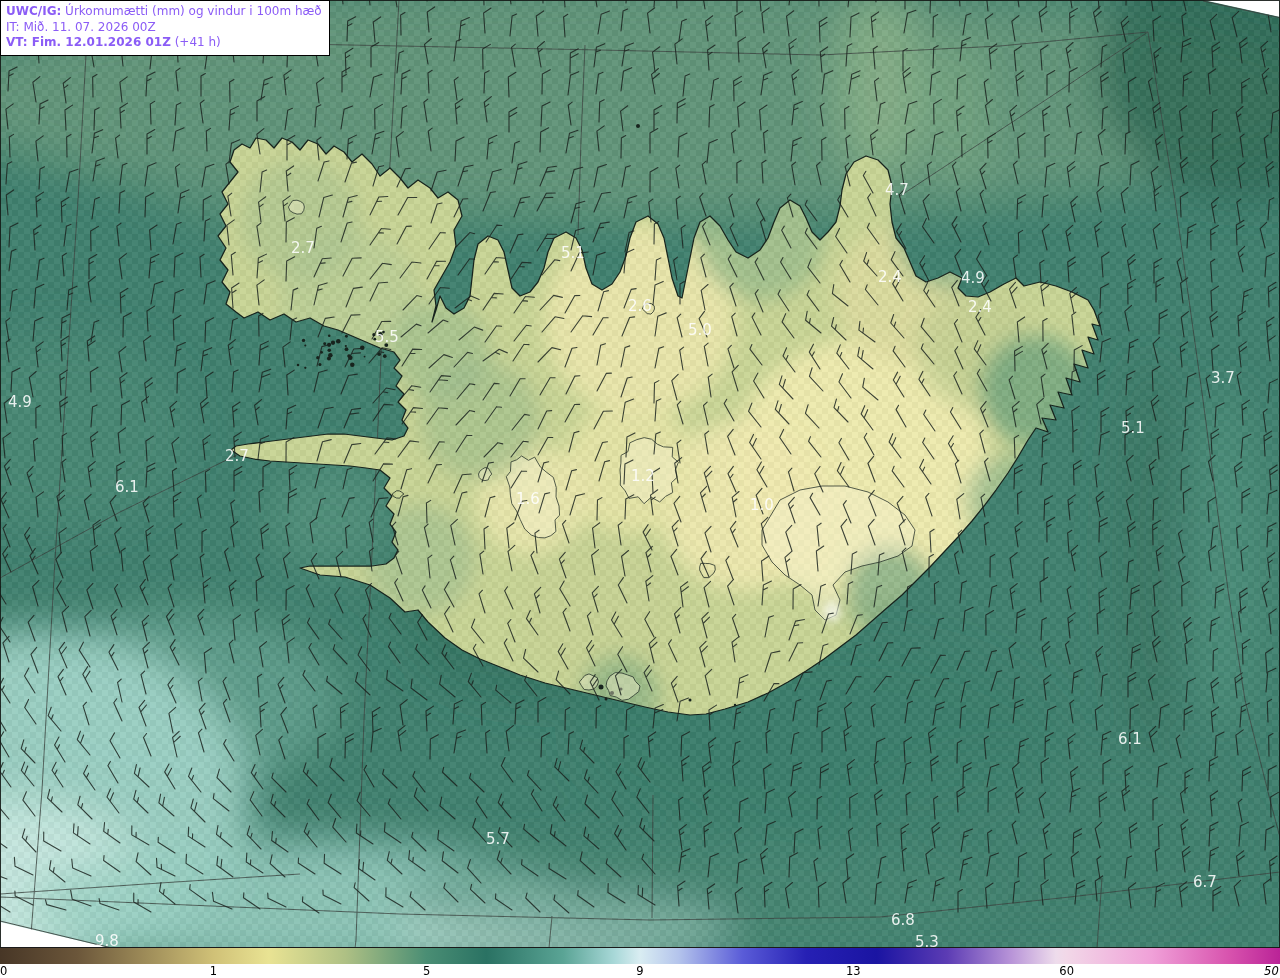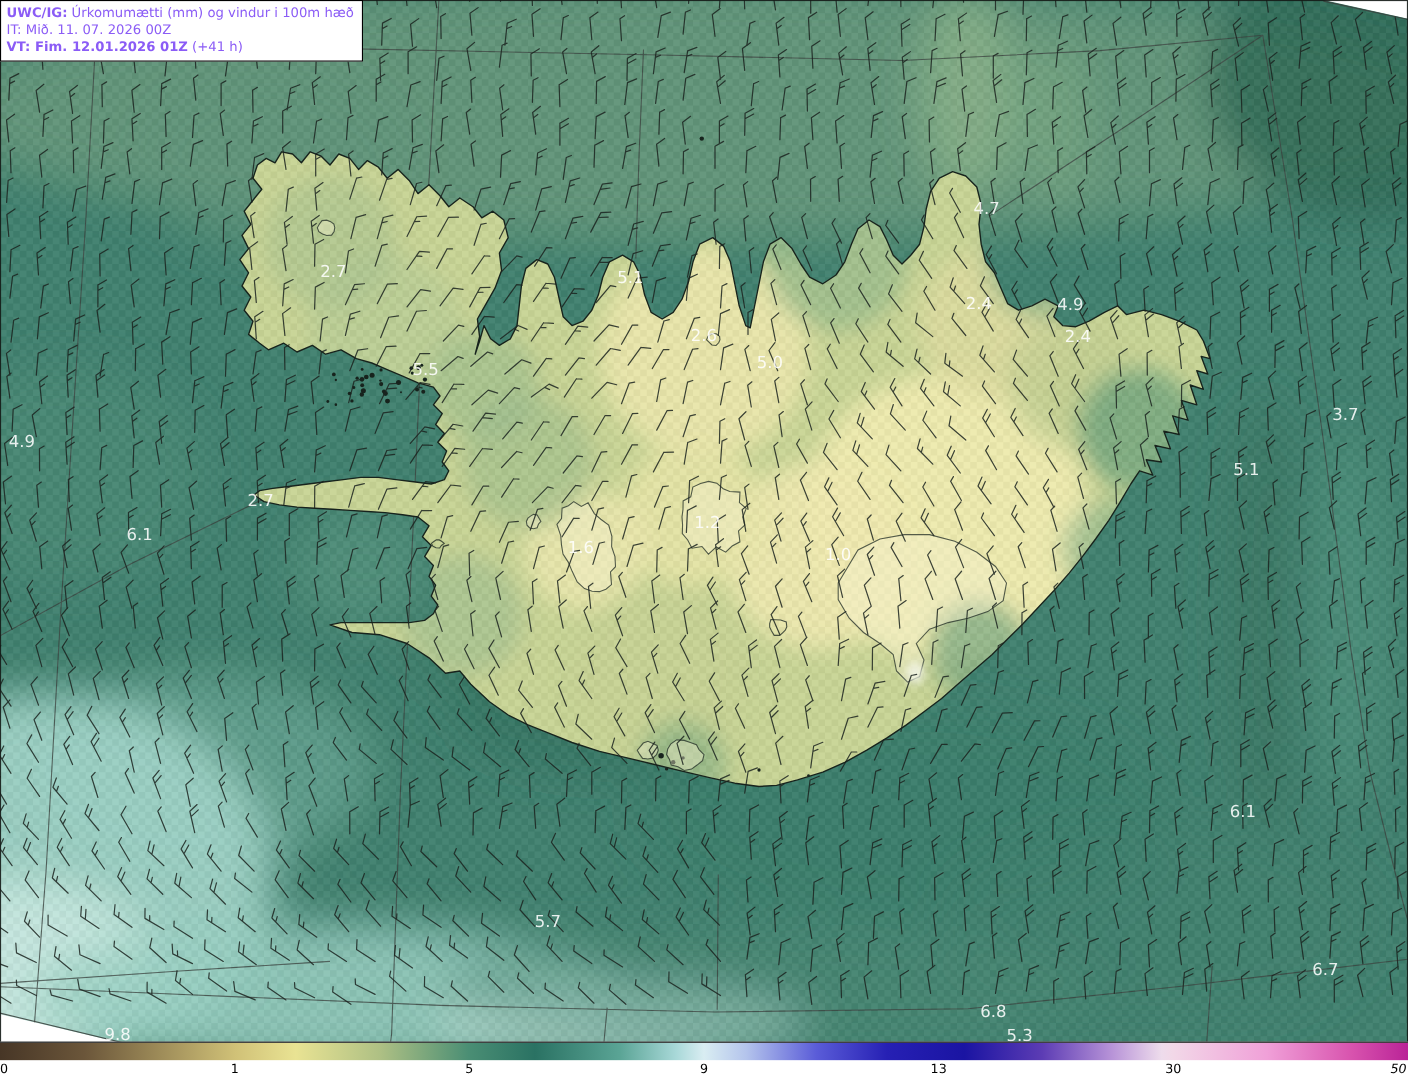--- a/index.html
+++ b/index.html
@@ -1603,18 +1603,18 @@
   </div>
 
   <div id="colorbar">
     <div id="cbar-gradient" style="background: linear-gradient(to right, rgb(71, 54, 38) 0%, rgb(107, 86, 58) 6%, rgb(208, 193, 119) 16.7%, rgb(233, 227, 147) 21%, rgb(174, 192, 132) 27%, rgb(74, 142, 116) 33.3%, rgb(42, 114, 99) 38%, rgb(90, 164, 149) 44%, rgb(168, 216, 216) 48%, rgb(217, 237, 242) 50%, rgb(180, 196, 236) 53%, rgb(90, 92, 216) 58%, rgb(38, 32, 180) 63%, rgb(26, 20, 162) 68.5%, rgb(92, 60, 180) 74%, rgb(184, 148, 216) 79%, rgb(238, 220, 236) 82.5%, rgb(242, 216, 232) 83.3%, rgb(240, 160, 216) 90%, rgb(216, 83, 174) 96%, rgb(186, 35, 151) 100%);"></div>
     <div id="cbar-ticks">
         <span class="cbar-tick first" style="left: 0%;">0</span>
         <span class="cbar-tick" style="left: 16.6667%;">1</span>
         <span class="cbar-tick" style="left: 33.3333%;">5</span>
         <span class="cbar-tick" style="left: 50%;">9</span>
         <span class="cbar-tick" style="left: 66.6667%;">13</span>
-        <span class="cbar-tick" style="left: 83.3333%;">30</span>
+        <span class="cbar-tick" style="left: 83.3333%;">60</span>
         <span class="cbar-tick last" style="left: 99.9%; font-style: italic;">50</span>
       </div>
   </div>
 
 </div>
 
 </body></html>

